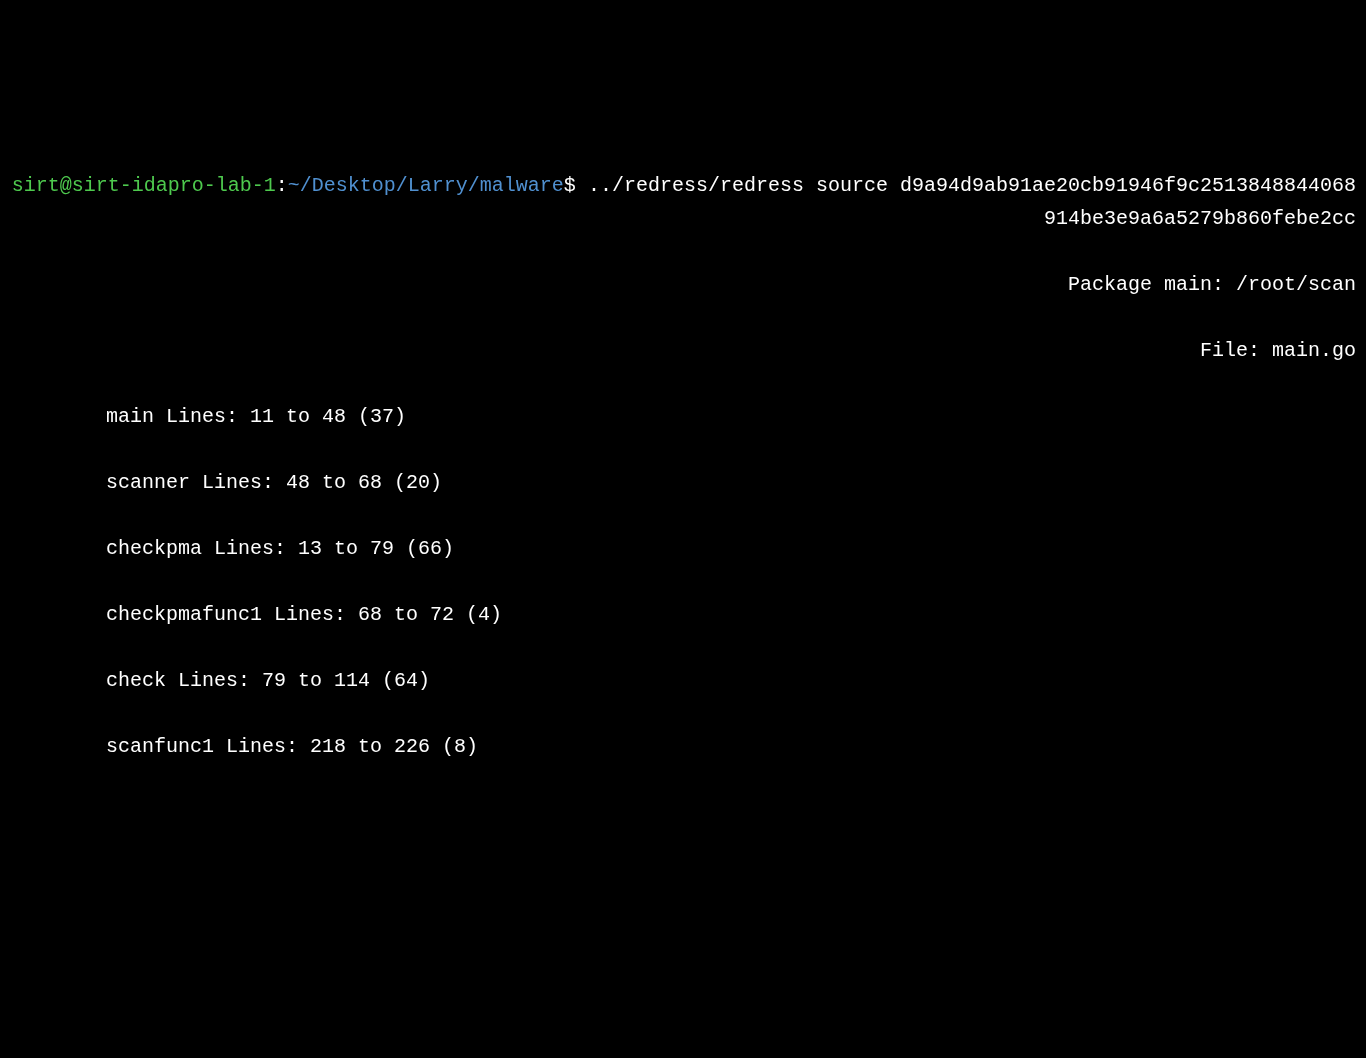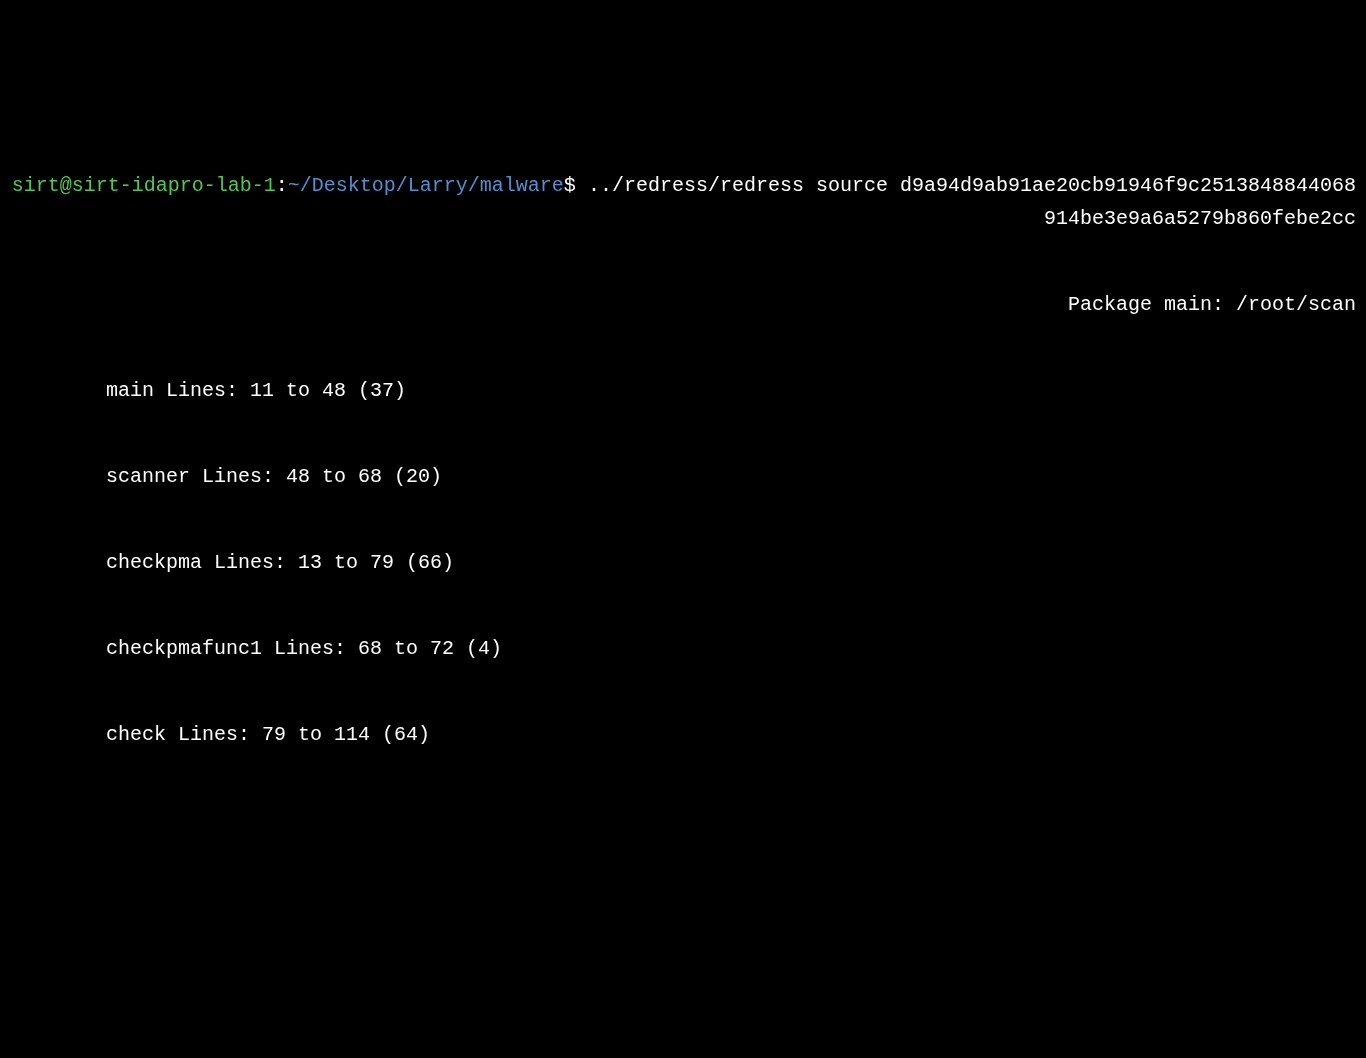--- a/index.html
+++ b/index.html
@@ -27,44 +27,45 @@
       color: #5090d0;
     }
     .prompt-symbol {
       color: #ffffff;
     }
     .command {
       color: #ffffff;
     }
     .output {
       color: #ffffff;
-      margin-top: 20px;
     }
     .indent {
       padding-left: 96px;
       display: block;
     }
     .line {
       display: block;
       text-align: right;
     }
   </style>
 </head>
 <body>
 
 
 
 <div>
 <span class="line"><span class="prompt-user">sirt@sirt-idapro-lab-1</span><span class="prompt-symbol">:</span><span class="prompt-path">~/Desktop/Larry/malware</span><span class="prompt-symbol">$</span> <span class="command">../redress/redress source d9a94d9ab91ae20cb91946f9c2513848844068914be3e9a6a5279b860febe2cc</span></span>
 <span class="line output">Package main: /root/scan</span>
+<span class="line output">File: main.go</span>
 <span class="indent output">main Lines: 11 to 48 (37)</span>
 <span class="indent output">scanner Lines: 48 to 68 (20)</span>
 <span class="indent output">checkpma Lines: 13 to 79 (66)</span>
 <span class="indent output">checkpmafunc1 Lines: 68 to 72 (4)</span>
 <span class="indent output">check Lines: 79 to 114 (64)</span>
+<span class="indent output">scanfunc1 Lines: 218 to 226 (8)</span>
 
 
 
 
 
 
 
 
 
 

